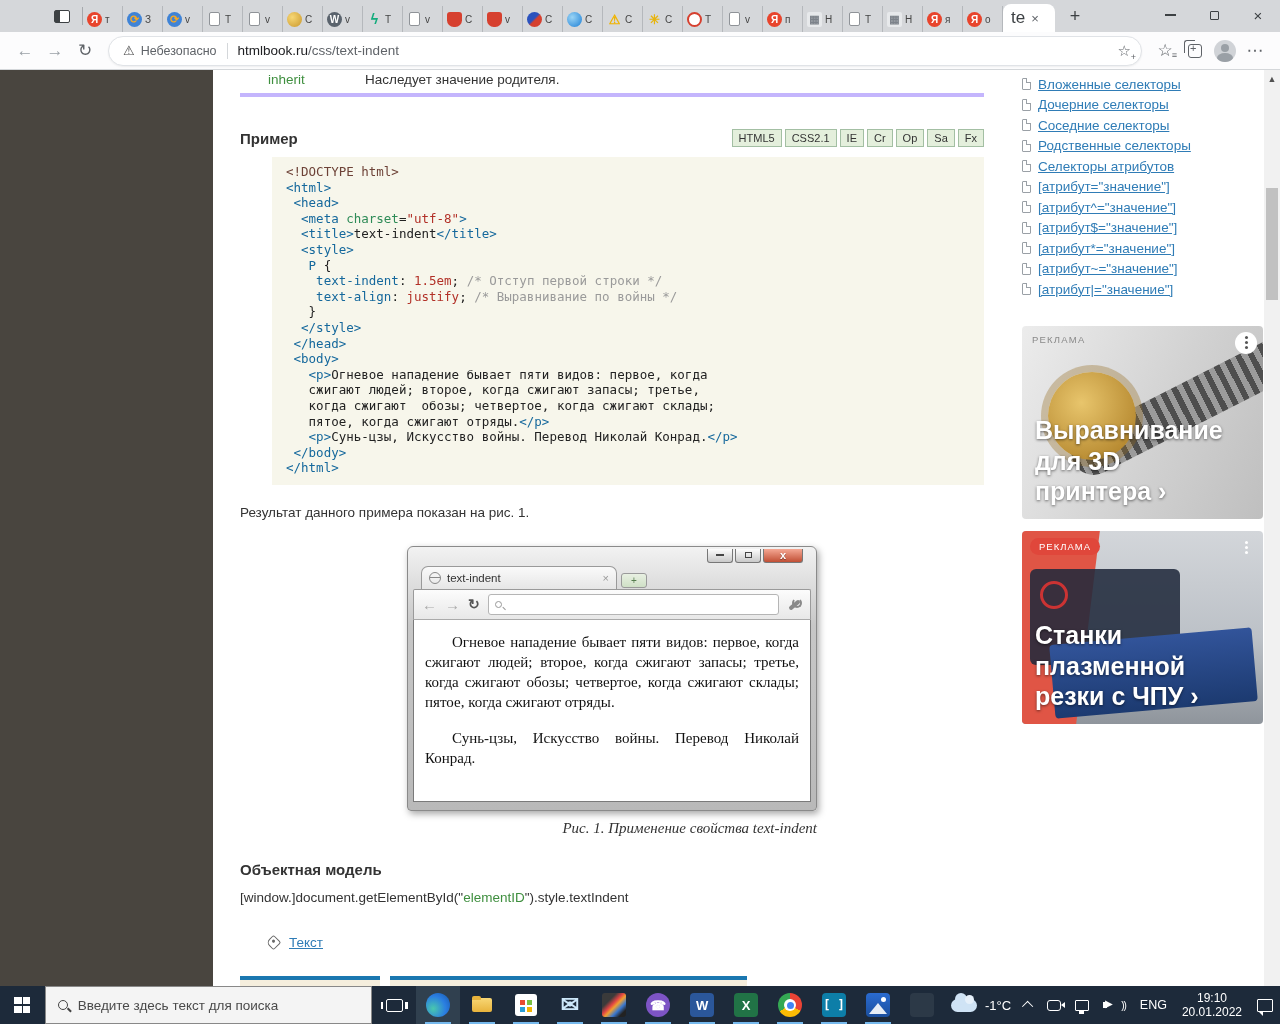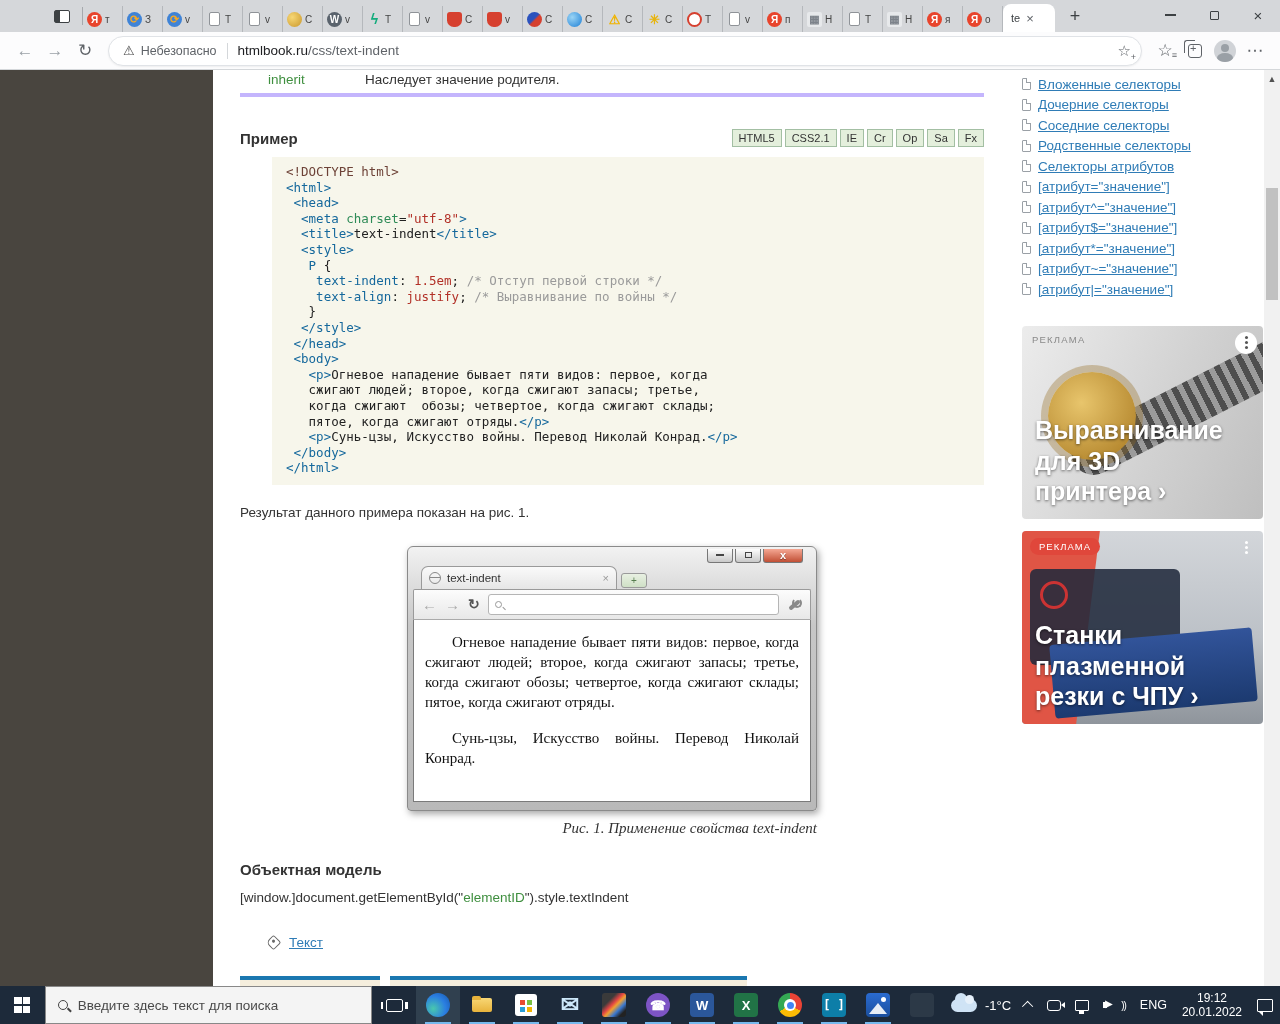--- a/index.html
+++ b/index.html
@@ -24,21 +24,21 @@
   .fav-bolt{background:none;color:#13ab7c;font-size:14px;font-weight:bold}
   .fav-shield{background:#d6402f;border-radius:3px 3px 45% 45%}
   .fav-flame{background:linear-gradient(135deg,#2a52be 45%,#d6402f 55%)}
   .fav-globe{background:radial-gradient(circle at 35% 35%,#9ad4f5,#1c7fd6)}
   .fav-warning{background:none;color:#f0b400;font-size:13px;line-height:15px}
   .fav-burst{background:none;color:#e8b40c;font-size:13px;line-height:15px}
   .fav-timer{background:#fff;border:2px solid #d6402f}
   .fav-window{background:#e7e9eb;color:#7c828a;border-radius:2px;font-size:11px;line-height:14px}
   .tab-letter{font-size:10px;color:#444;white-space:nowrap}
   .active-tab{width:52px;height:28px;background:#fff;border-radius:8px 8px 0 0;display:flex;align-items:center;gap:6px;padding:0 8px;flex:none}
-  .active-tab .t{font-size:11px;color:#3c4043}
+  .active-tab .t{font-size:17px;color:#3c4043}
   .tab-close{font-size:13px;color:#5f6368;line-height:1}
   .new-tab-btn{width:28px;height:28px;font-size:18px;color:#3c4043;border:none;background:none;margin:0 0 2px 6px}
   .win-controls{margin-left:auto;display:flex;align-self:flex-start}
   .win-btn{width:44px;height:30px;display:flex;align-items:center;justify-content:center;color:#3c4043;font-size:15px}
   .wb-min{width:11px;height:1.5px;background:#3c4043}
   .wb-restore{width:9px;height:9px;border:1.1px solid #3c4043;border-radius:1px;position:relative;background:#d5d7da}
   .wb-restore::before{content:"";position:absolute;left:2px;top:-4px;width:9px;height:9px;border:1.1px solid #3c4043;border-radius:1px;z-index:-1}
 
   .navbar{height:38px;background:#fcfcfd;border-bottom:1px solid #d4d7da;display:flex;align-items:center;padding:0 10px;flex:none}
   .nav-ico{width:30px;height:30px;display:flex;align-items:center;justify-content:center;font-size:17px;color:#5f6368}
@@ -598,21 +598,21 @@
       <div class="tray-item">
           <span class="net"></span>
         </div>
       <div class="tray-item">
           <span class="vol"></span>
           <span class="vol-waves">))</span>
         </div>
       <div class="tray-item lang">ENG</div>
       <div class="tray-item clockbox">
           <div>
-            <div>19:12</div>
+            <div>19:10</div>
             <div>20.01.2022</div>
           </div>
         </div>
       <div class="tray-item">
           <span class="action"></span>
         </div>
     </div>
   </div>
 
 </div>

